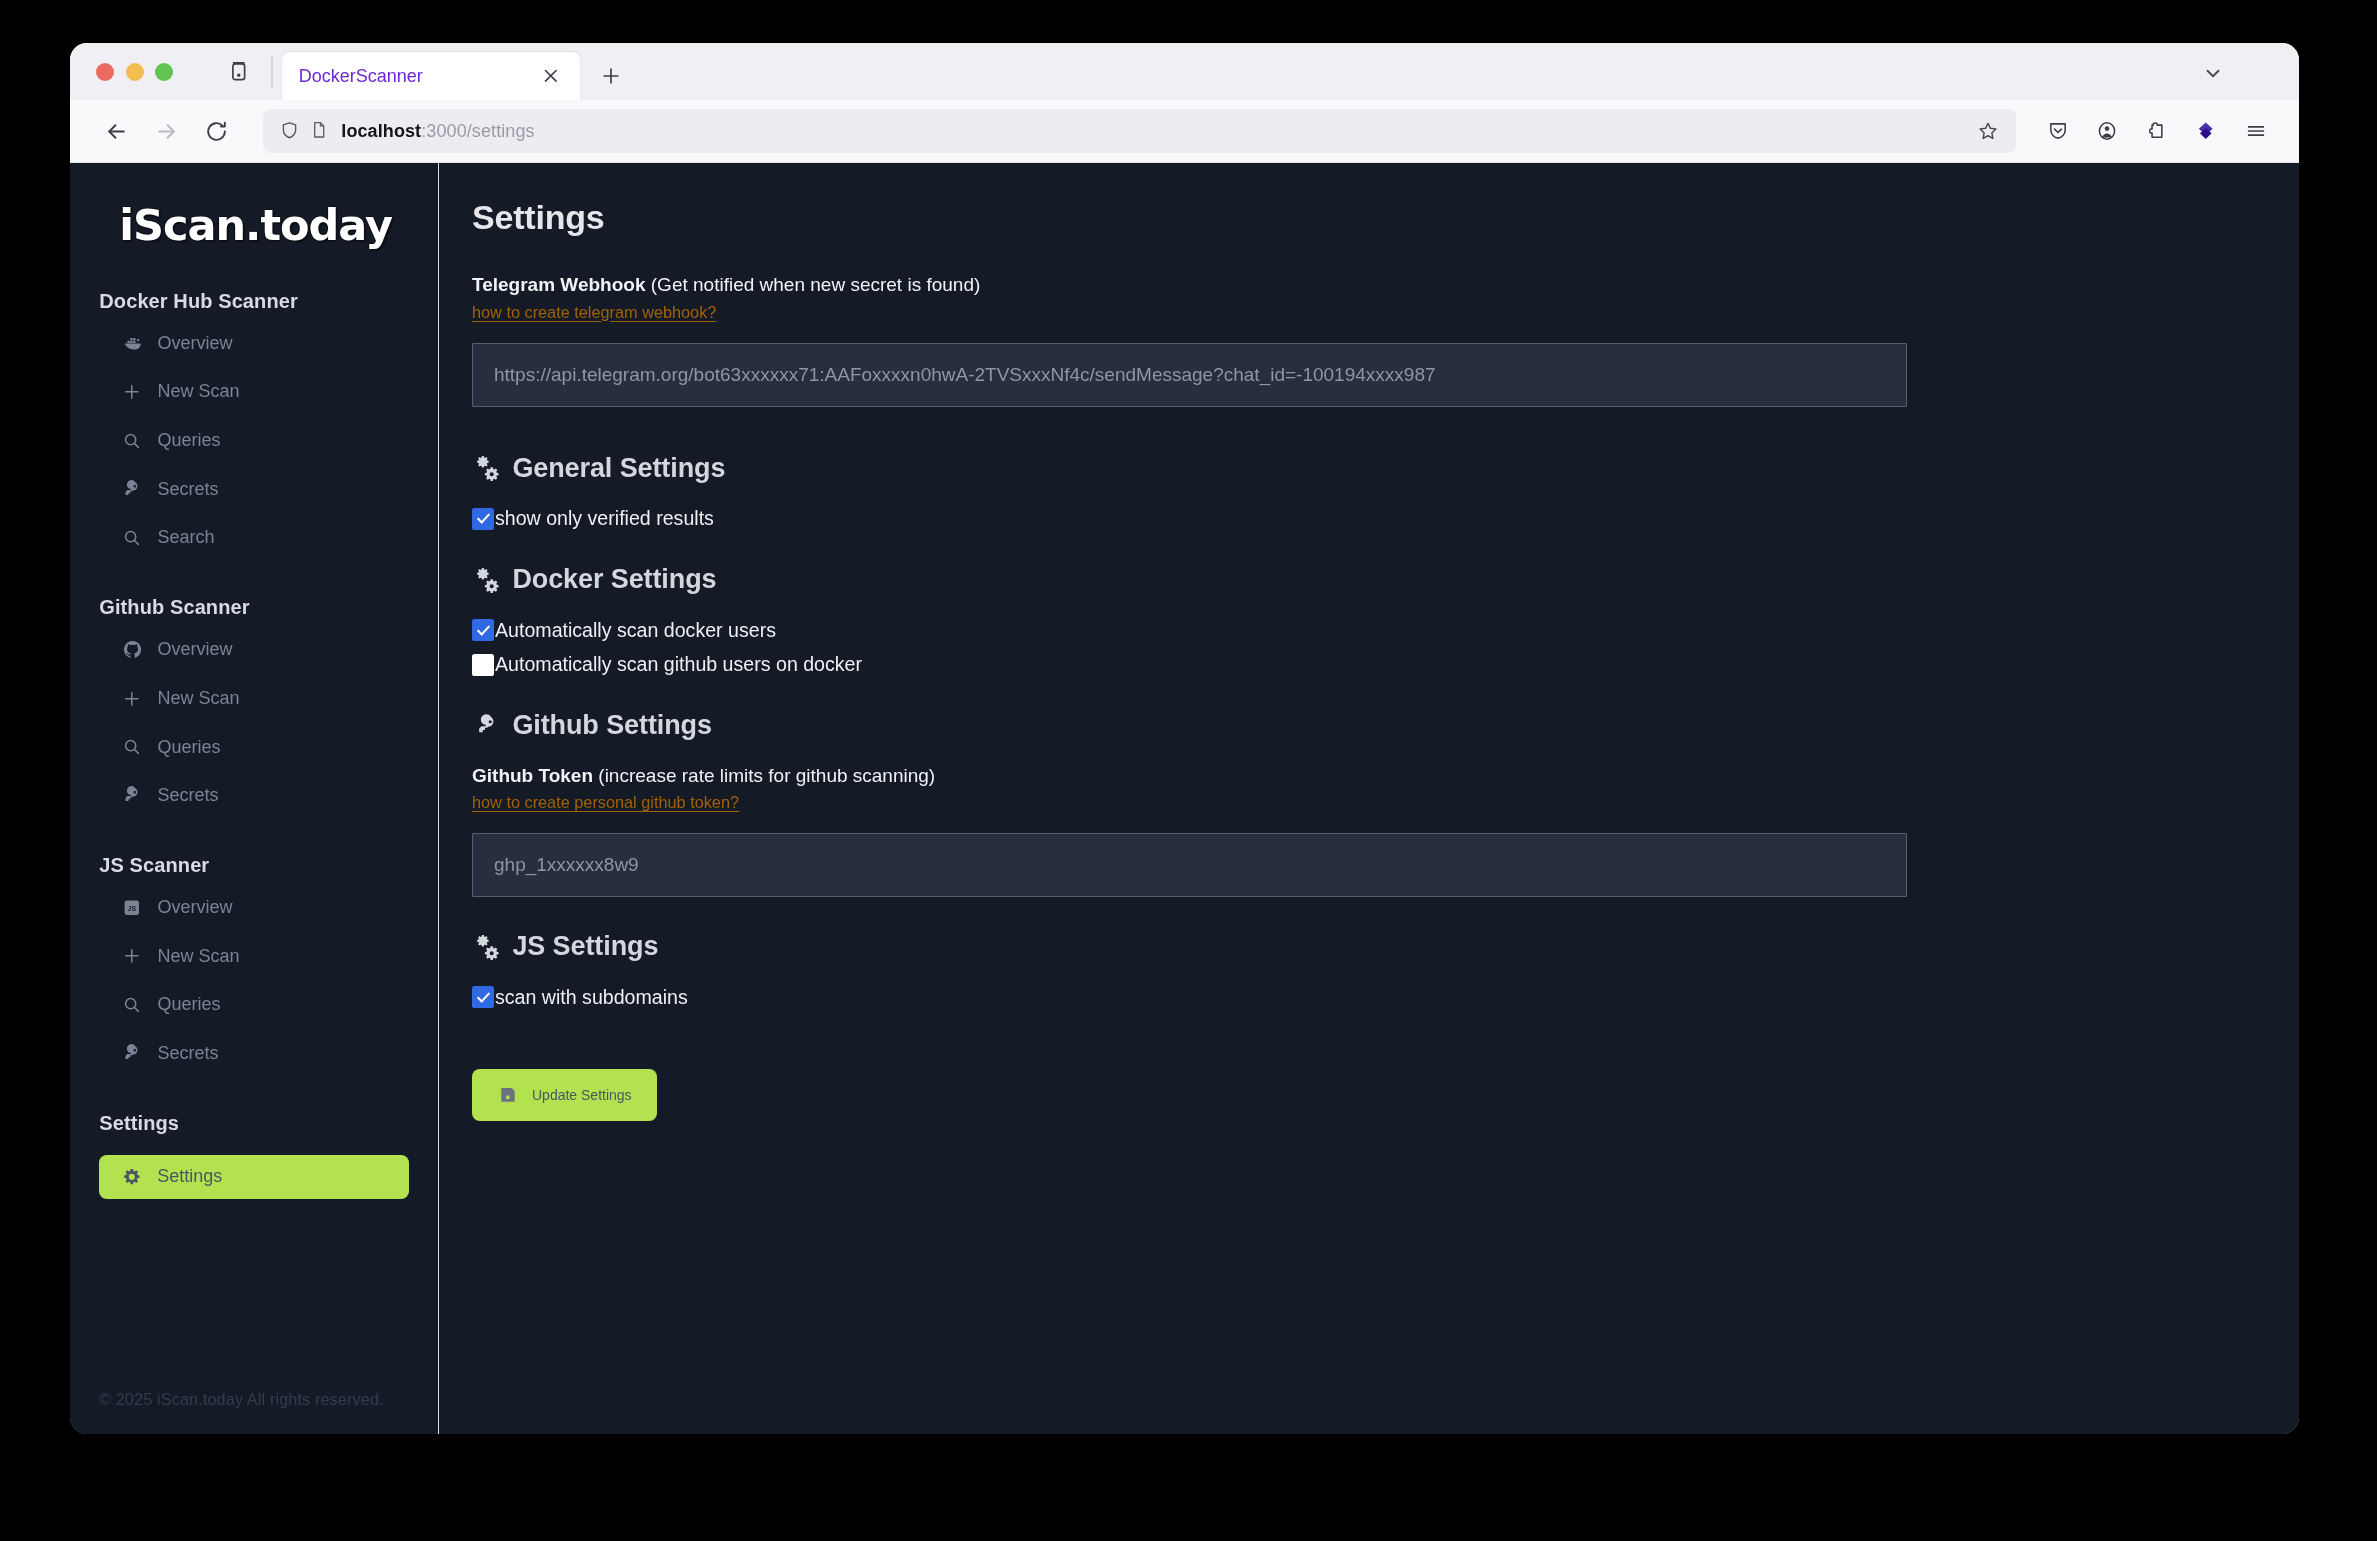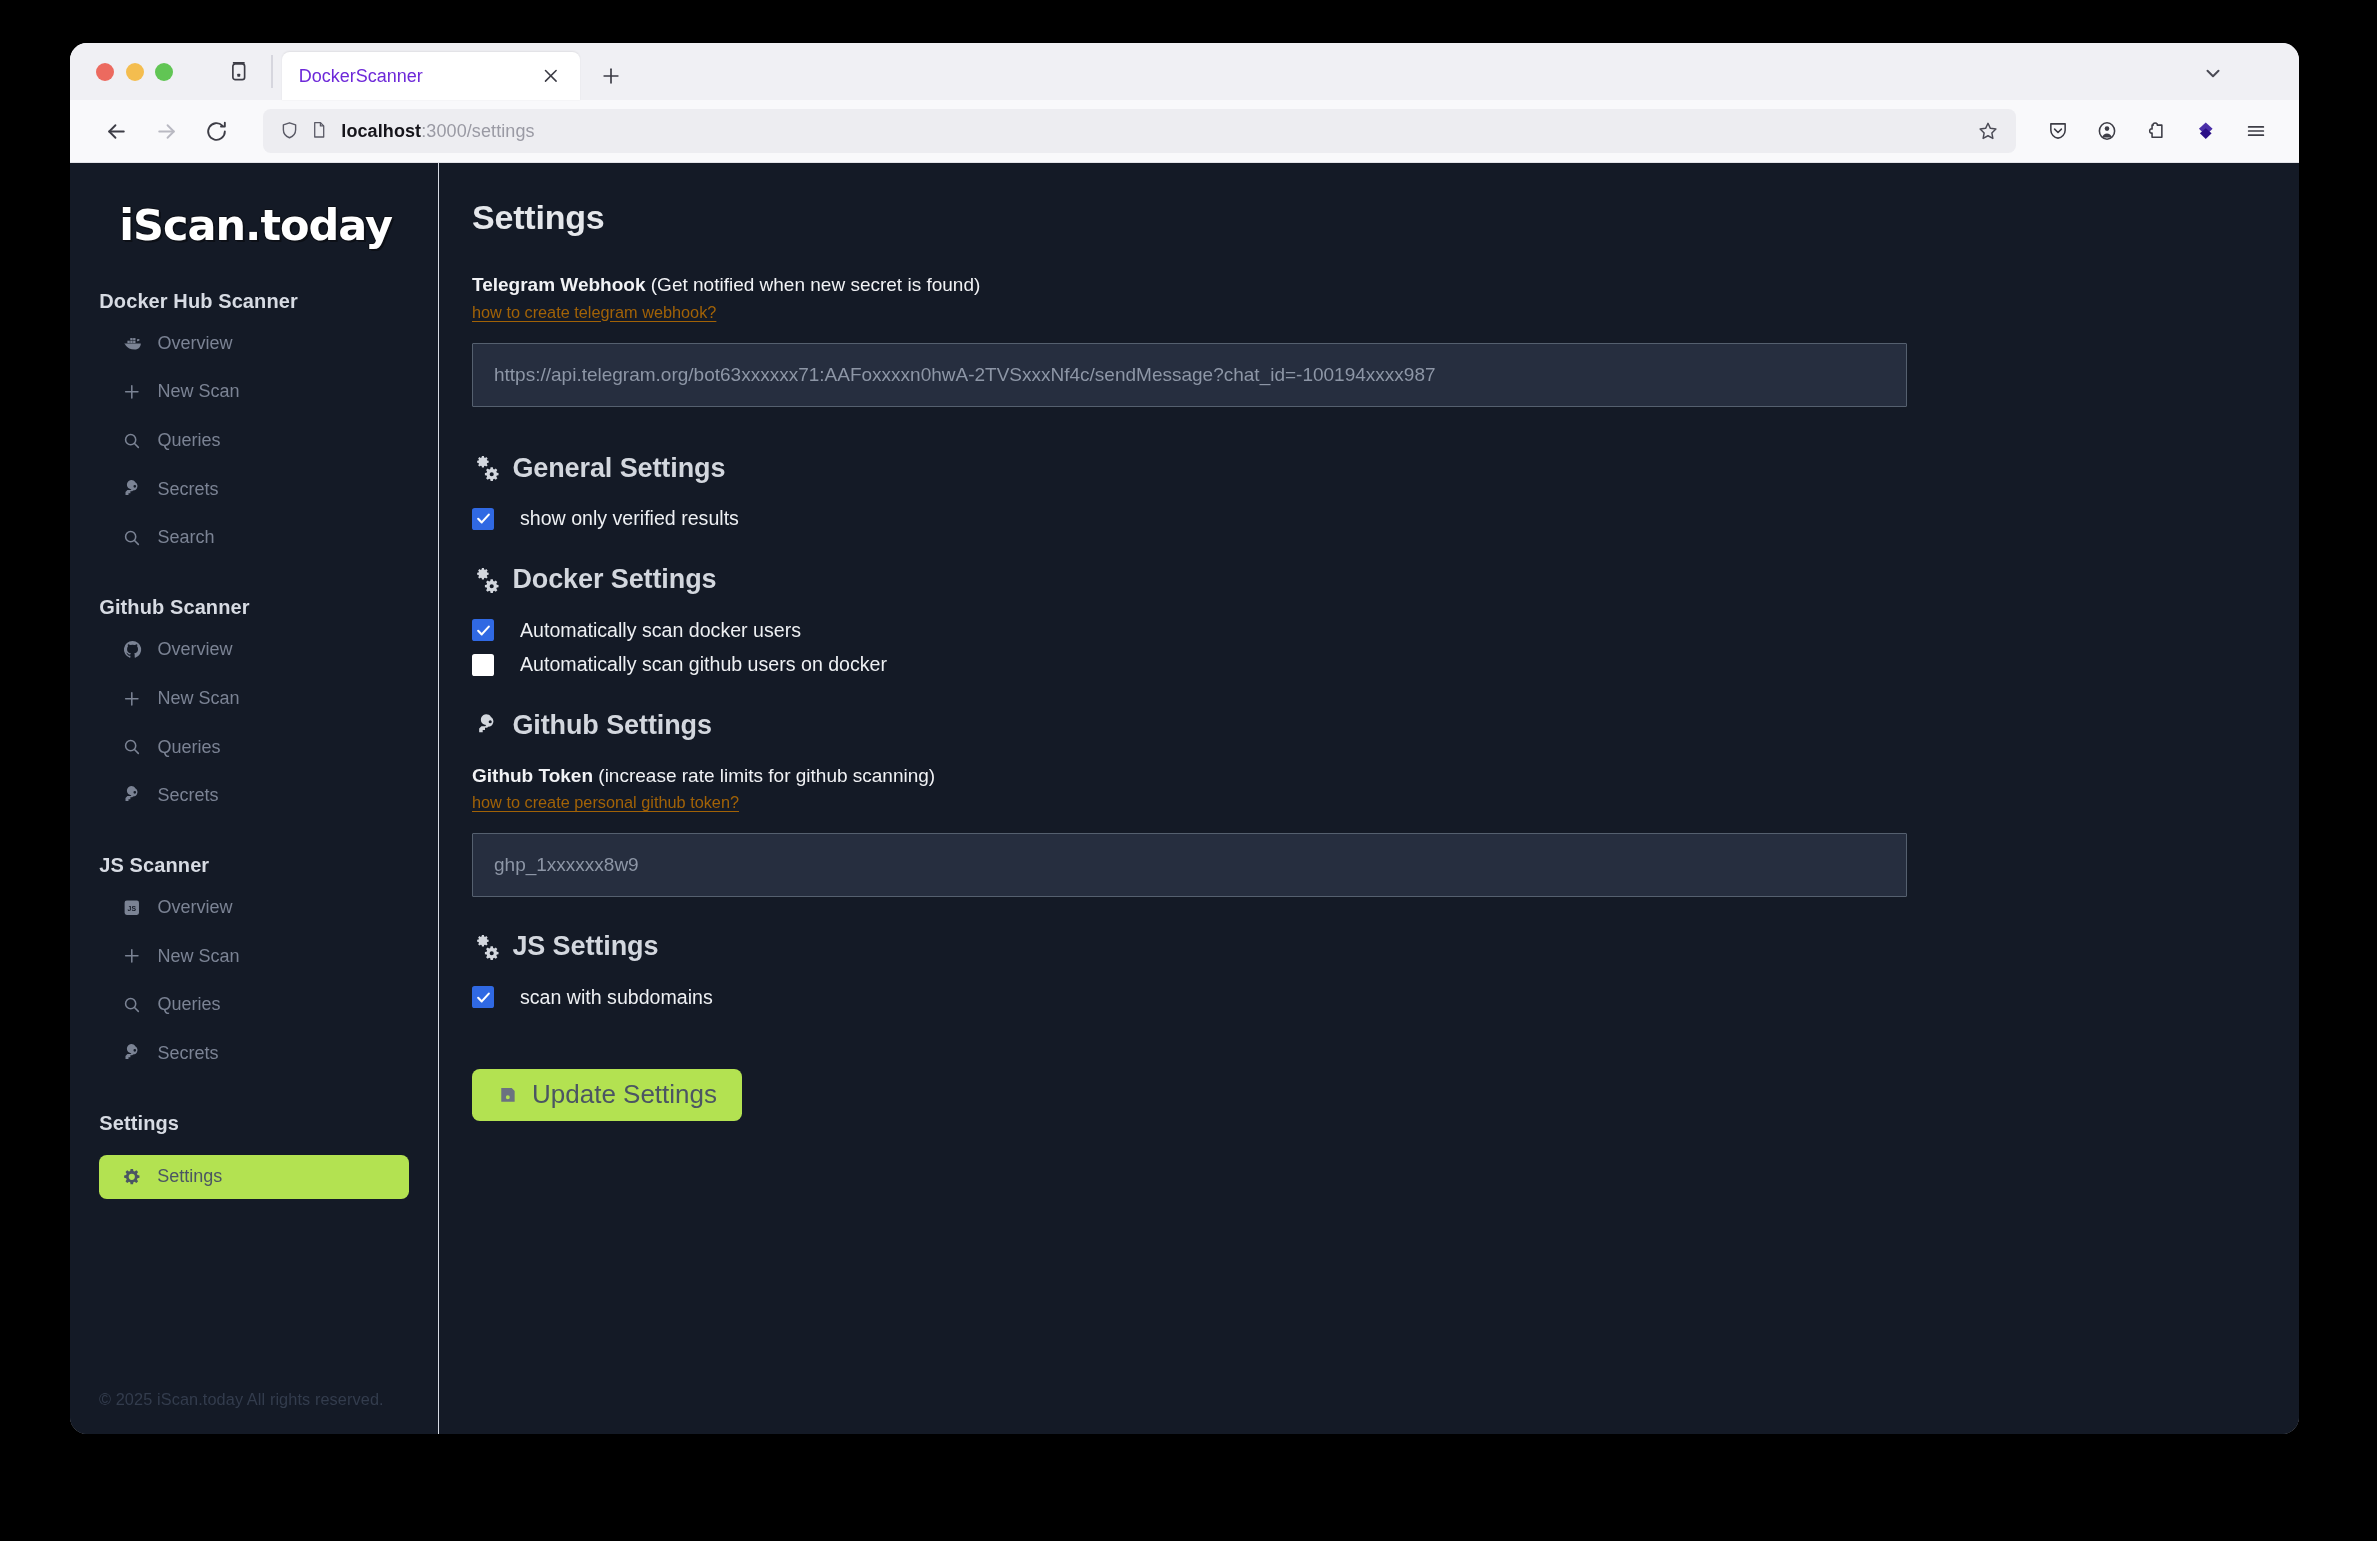--- a/index.html
+++ b/index.html
@@ -251,42 +251,42 @@
     font-family: "Liberation Sans", sans-serif;
     padding: 0 21px;
   }
   .text-input::placeholder { color: #8d96a6; opacity: 1; }
 
   .section { margin-bottom: 34px; }
   .section.notif { margin-bottom: 46px; }
 
   .check-row {
     display: flex; align-items: center;
-    gap: 26px;
+    gap: 1px;
     margin-bottom: 11.7px;
   }
   .cbox {
     width: 22px; height: 22px; flex: 0 0 22px;
     border-radius: 2.6px;
     display: flex; align-items: center; justify-content: center;
   }
   .cbox.on { background: #3069e3; }
   .cbox.off { background: #ffffff; }
   .check-label { font-size: 19.6px; color: #eef0f3; }
 
   .update-btn {
     display: inline-flex; align-items: center;
     gap: 13px;
     height: 52px;
     padding: 0 25px;
     border: none;
     border-radius: 7.8px;
     background: #b3e251;
     color: #4b5563;
-    font-size: 26px;
+    font-size: 14px;
     font-family: "Liberation Sans", sans-serif;
     margin-top: 26px;
     text-align: right;
   }
   .update-btn .ico {
     width: 22px; height: 22px;
     display: flex; align-items: center; justify-content: center;
   }
 </style>
 </head>

